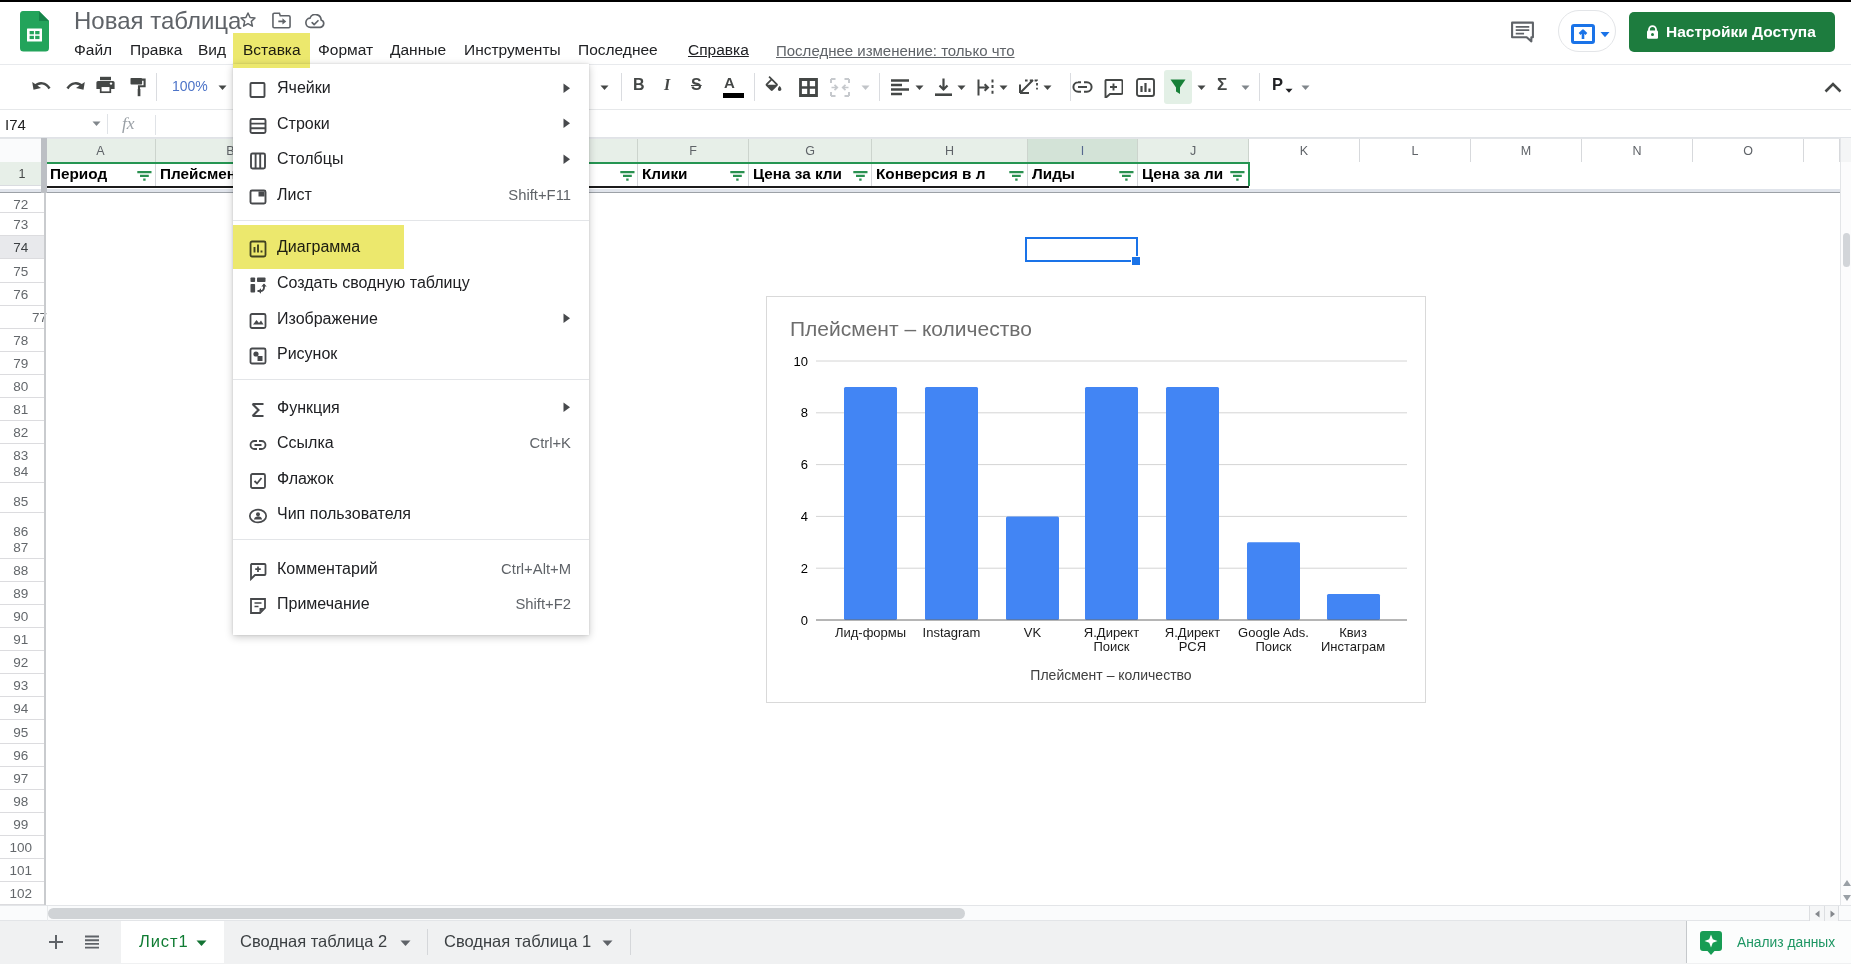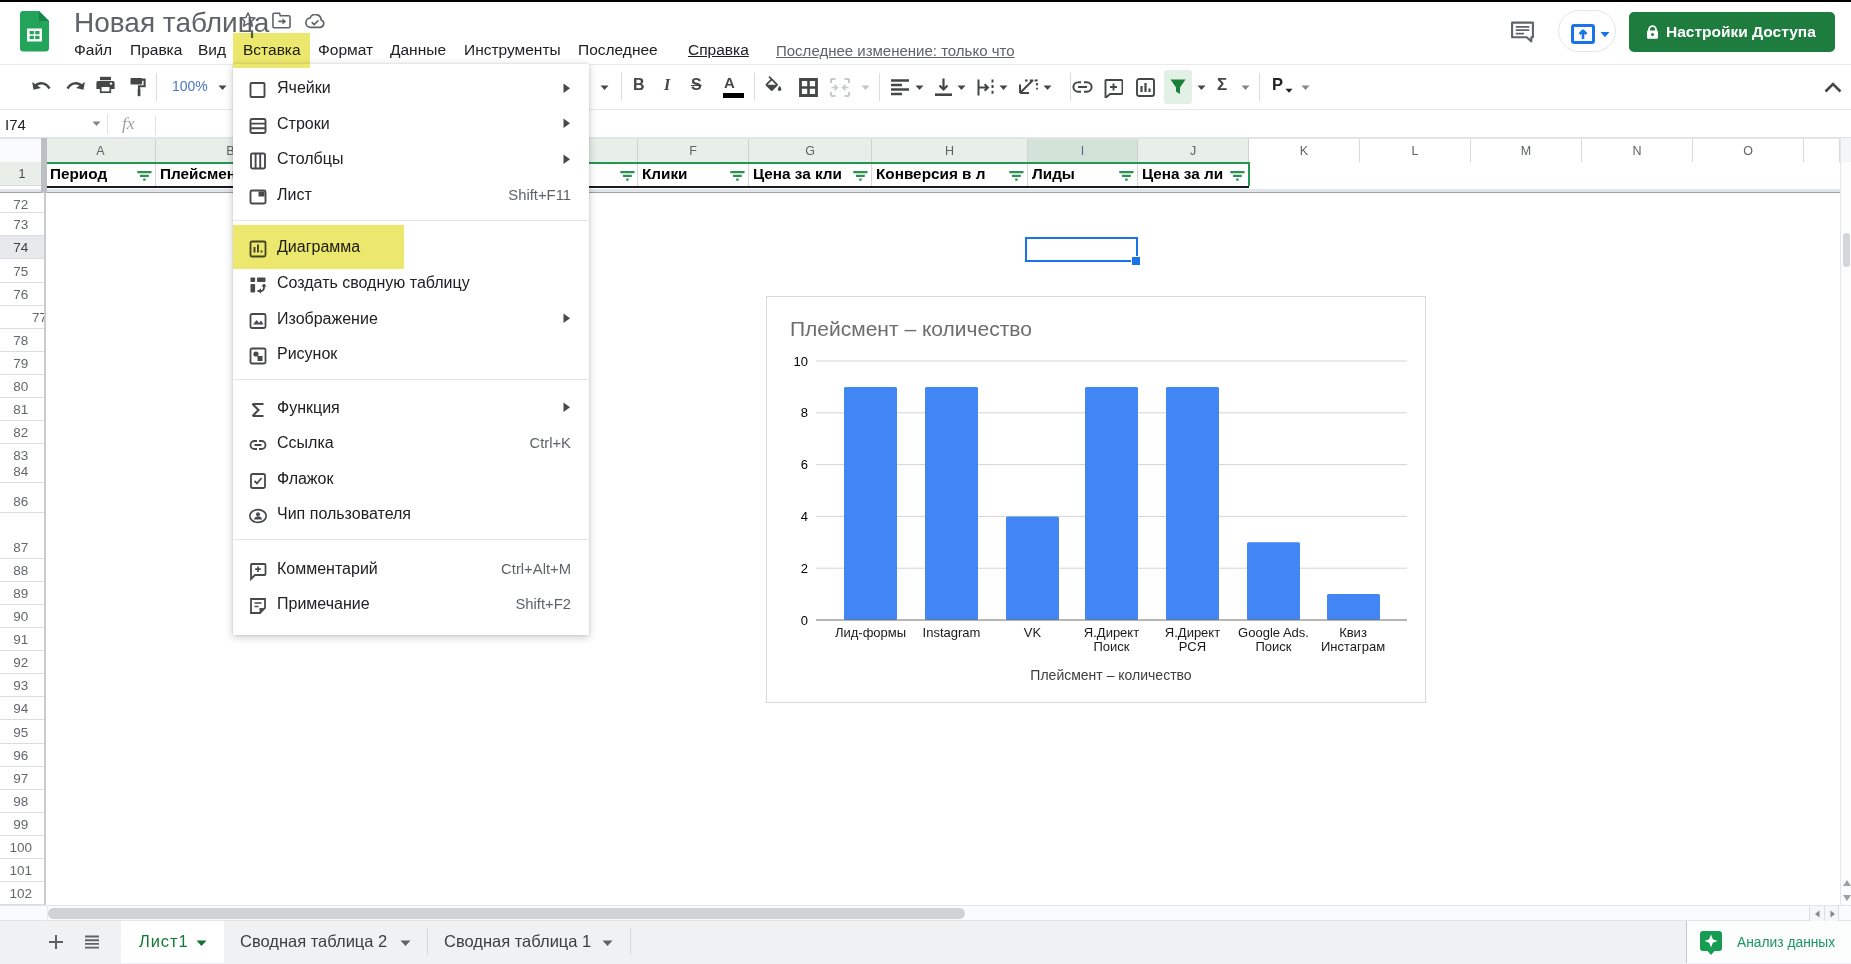--- a/index.html
+++ b/index.html
@@ -29,21 +29,21 @@
   <svg class="abs" style="left:20px;top:9px;" width="29" height="41" viewBox="0 0 29 41">
     <path d="M3 0 H19 L29 10 V37 a3.5 3.5 0 0 1 -3.5 3.5 H3.5 A3.5 3.5 0 0 1 0 37 V3.5 A3.5 3.5 0 0 1 3 0 Z" fill="#23a45b"></path>
     <path d="M19 0 L29 10 H19 Z" fill="#16854a"></path>
     <rect x="7" y="17.5" width="15" height="13" fill="#fff" rx="0.5"></rect>
     <rect x="9.6" y="20" width="4.3" height="3.3" fill="#23a45b"></rect>
     <rect x="15.2" y="20" width="4.3" height="3.3" fill="#23a45b"></rect>
     <rect x="9.6" y="24.8" width="4.3" height="3.3" fill="#23a45b"></rect>
     <rect x="15.2" y="24.8" width="4.3" height="3.3" fill="#23a45b"></rect>
   </svg>
 
-  <div class="abs" style="left:74px;top:5px;font-size:28px;color:#5f6368;">Новая таблица</div>
+  <div class="abs" style="left:74px;top:5px;font-size:24px;color:#5f6368;">Новая таблица</div>
 
   <svg class="abs" style="left:238px;top:8px;" width="20" height="20" viewBox="0 0 24 24" fill="none" stroke="#5f6368" stroke-width="1.8">
     <path d="M12 3.6 L14.5 9 L20.4 9.6 L16 13.6 L17.3 19.4 L12 16.4 L6.7 19.4 L8 13.6 L3.6 9.6 L9.5 9 Z" stroke-linejoin="round"></path>
   </svg>
   <svg class="abs" style="left:272px;top:10px;" width="19" height="17" viewBox="0 0 24 21" fill="none" stroke="#5f6368" stroke-width="2">
     <path d="M1.2 4.5 V3 a1.6 1.6 0 0 1 1.6 -1.6 h6.6 l1 3.1 H21.2 a1.6 1.6 0 0 1 1.6 1.6 V18 a1.6 1.6 0 0 1 -1.6 1.6 H2.8 A1.6 1.6 0 0 1 1.2 18 Z"></path>
     <path d="M8 10.5 h5.2 V7.6 l4.8 4.05 -4.8 4.05 V12.8 H8 Z" fill="#5f6368" stroke="none"></path>
   </svg>
   <svg class="abs" style="left:305px;top:12px;" width="20" height="15" viewBox="0 0 24 17" fill="none" stroke="#5f6368" stroke-width="2">
     <path d="M6.5 15.5 a5.5 5.5 0 0 1 -0.6 -10.96 A7 7 0 0 1 19.4 6.6 a4.6 4.6 0 0 1 -1 8.9 Z"></path>
@@ -306,21 +306,21 @@
   <div class="abs gr" style="top:282.55px;height:23.05px;">76</div>
   <div class="abs gr" style="top:305.60px;height:23.05px;padding-left:32px;">77</div>
   <div class="abs gr" style="top:328.65px;height:23.05px;">78</div>
   <div class="abs gr" style="top:351.70px;height:23.05px;">79</div>
   <div class="abs gr" style="top:374.75px;height:23.05px;">80</div>
   <div class="abs gr" style="top:397.80px;height:23.05px;">81</div>
   <div class="abs gr" style="top:420.85px;height:23.05px;">82</div>
   <div class="abs gr" style="top:443.90px;height:23.05px;">83</div>
   <div class="abs gr" style="top:460px;height:23.05px;">84</div>
   <div class="abs gr" style="top:490.00px;height:23.05px;">85</div>
-  <div class="abs gr" style="top:490px;height:23.05px;">86</div>
+  <div class="abs gr" style="top:520px;height:23.05px;">86</div>
   <div class="abs gr" style="top:536.10px;height:23.05px;">87</div>
   <div class="abs gr" style="top:559.15px;height:23.05px;">88</div>
   <div class="abs gr" style="top:582.20px;height:23.05px;">89</div>
   <div class="abs gr" style="top:605.25px;height:23.05px;">90</div>
   <div class="abs gr" style="top:628.30px;height:23.05px;">91</div>
   <div class="abs gr" style="top:651.35px;height:23.05px;">92</div>
   <div class="abs gr" style="top:674.40px;height:23.05px;">93</div>
   <div class="abs gr" style="top:697.45px;height:23.05px;">94</div>
   <div class="abs gr" style="top:720.50px;height:23.05px;">95</div>
   <div class="abs gr" style="top:743.55px;height:23.05px;">96</div>

